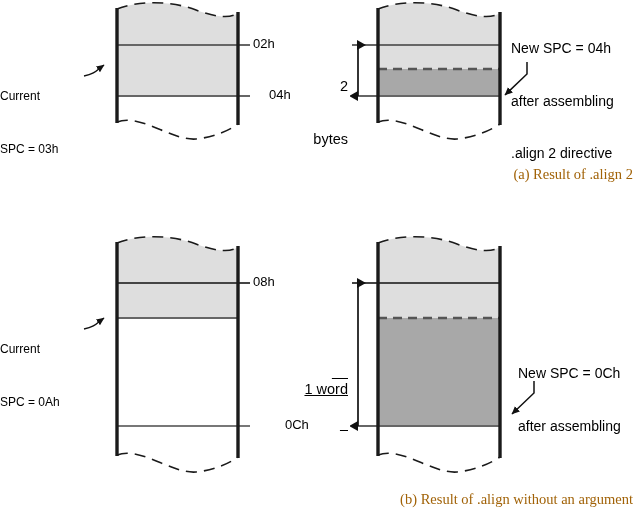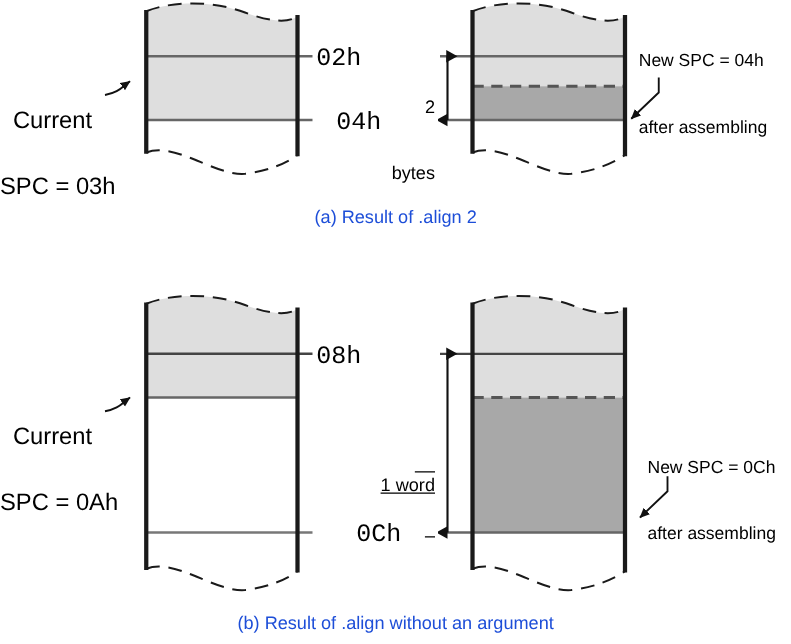--- a/index.html
+++ b/index.html
@@ -17,50 +17,49 @@
   }
   #figure {
     position: absolute;
     left: 0;
     top: 0;
     width: 633px;
     height: 515px;
   }
   .caption {
     position: absolute;
-    font-family: Liberation Sans, sans-serif;
+    font-family: Liberation Serif, serif;
     font-size: 14.5px;
-    color: #1d4ed8;
-    white-space: pre;
-    text-align: center;
+    color: #a16207;
+    white-space: pre;
+    text-align: right;
   }
   .addr-label {
     position: absolute;
-    font-size: 20px;
-    white-space: pre;
-    font-family: Liberation Mono, monospace;
+    font-size: 13px;
+    white-space: pre;
   }
   .dim-label {
     position: absolute;
     font-size: 14.5px;
     line-height: 17.5px;
     text-align: right;
     white-space: pre;
   }
   .annot {
     position: absolute;
     font-size: 14px;
     line-height: 17.5px;
     white-space: pre;
   }
   .left-label {
     position: absolute;
-    font-size: 19px;
+    font-size: 12px;
     line-height: 17.5px;
-    text-align: center;
+    text-align: left;
     white-space: pre;
   }
 </style>
 </head>
 <body>
 
 <div id="figure">
 
   <svg width="633" height="515" viewBox="0 0 633 515" style="position:absolute;left:0;top:0;">
 
@@ -193,20 +192,21 @@
   <div class="addr-label" style="left:269px; top:87px;">04h</div>
 
   <div class="dim-label" style="left:272px; top:43px; width:76px;">
     <div>2</div>
     <div>bytes</div>
   </div>
 
   <div class="annot" style="left:511px; top:5px;">
     <div>New SPC = 04h</div>
     <div>after assembling</div>
+    <div>.align 2 directive</div>
   </div>
 
   <div class="caption" style="left:0px; top:166px; width:633px;">(a) Result of .align 2</div>
 
   <div class="left-label" style="left:0px; top:306px; width:84px;">
     <div>Current</div>
     <div>SPC = 0Ah</div>
   </div>
 
   <div class="addr-label" style="left:253px; top:274px;">08h</div>

